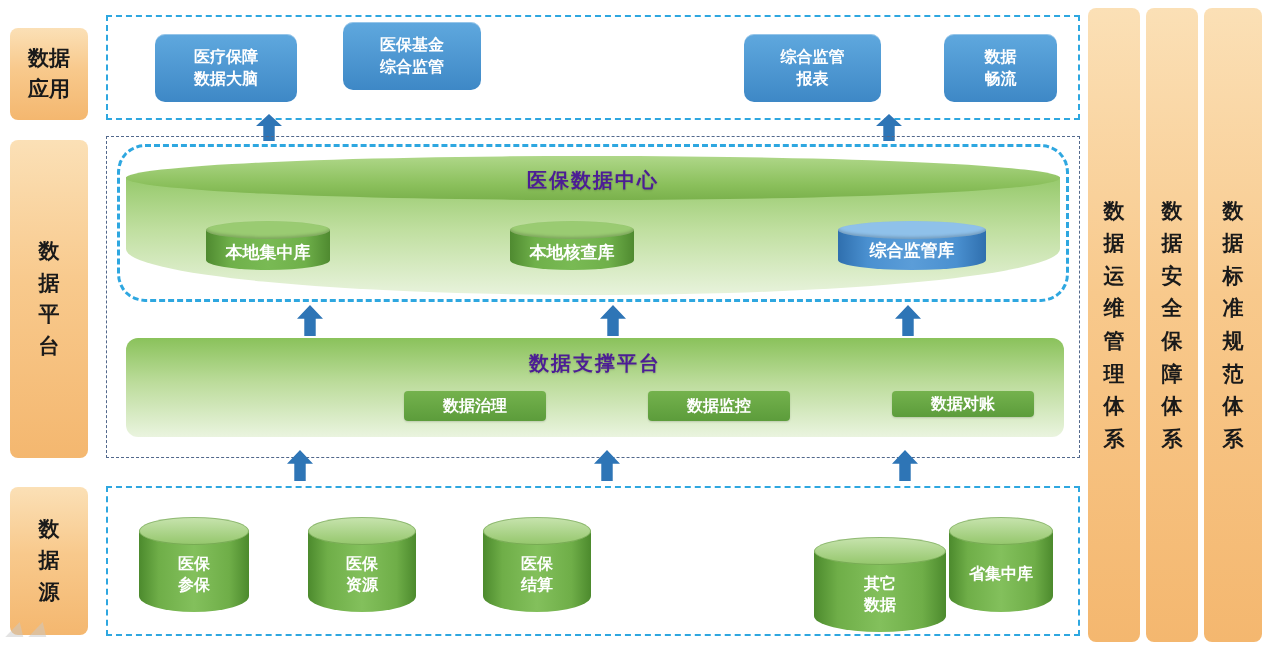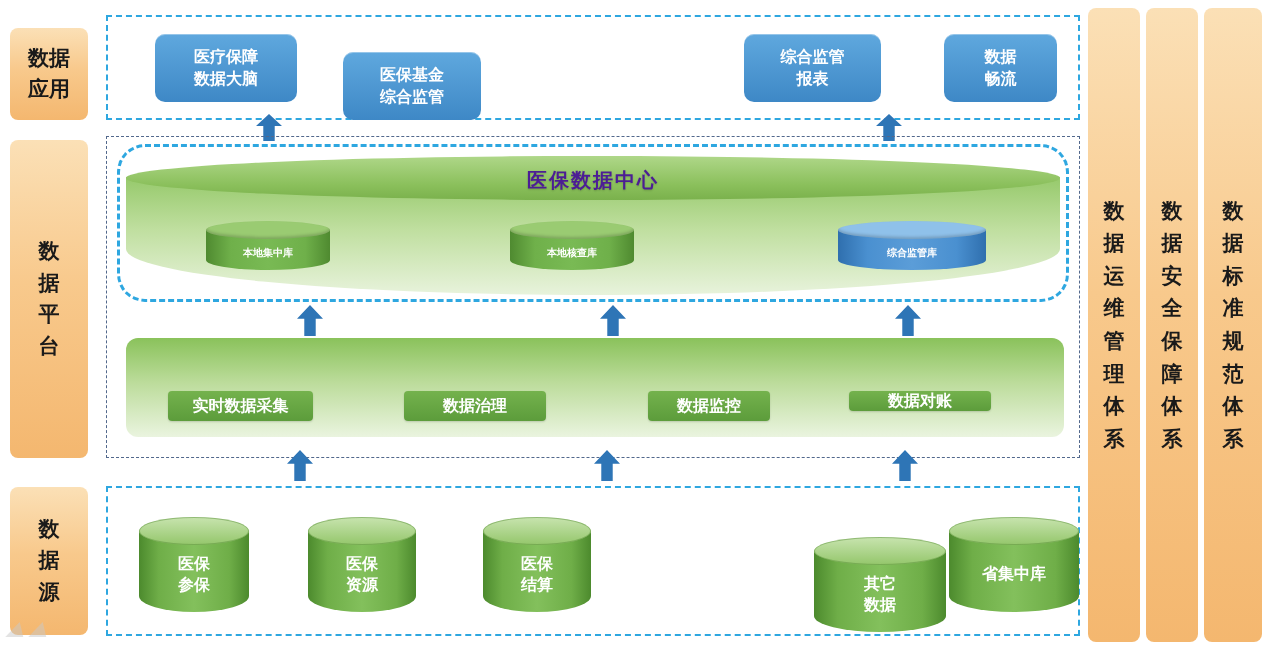--- a/index.html
+++ b/index.html
@@ -56,21 +56,21 @@
     font-size:20px; letter-spacing:2px; text-shadow:0 1px 2px rgba(0,0,0,.18);
   }
 
   
   .cyl {
     position:absolute; display:flex; align-items:center; justify-content:center;
     text-align:center; color:#fff; font-weight:bold; white-space:pre-line; line-height:1.3;
   }
   .cyl::before { content:""; position:absolute; left:0; right:0; border-radius:50%; }
 
-  .cyl.small { font-size:10px; border-radius:0 0 50% 50% / 0 0 10px 10px; padding-top:4px; }
+  .cyl.small { font-size:17px; border-radius:0 0 50% 50% / 0 0 10px 10px; padding-top:4px; }
   .cyl.small::before { height:18px; top:-9px; }
   .cyl.small.green { background:linear-gradient(90deg,#4F8A30 0%,#6FB04A 20%,#79BA54 50%,#6FB04A 80%,#4F8A30 100%); }
   .cyl.small.green::before { background:#9ACB72; box-shadow:inset 0 -2px 3px rgba(0,0,0,.18); }
   .cyl.small.blue { background:linear-gradient(90deg,#2F6FAE 0%,#4A90D0 20%,#5B9DD8 50%,#4A90D0 80%,#2F6FAE 100%); }
   .cyl.small.blue::before { background:#8FC1EA; box-shadow:inset 0 -2px 3px rgba(0,0,0,.18); }
 
   .cyl.large {
     font-size:16px; border-radius:0 0 50% 50% / 0 0 16px 16px; padding-top:6px;
     background:linear-gradient(90deg,#4C8A2D 0%,#6FAE48 18%,#83C05C 50%,#6FAE48 82%,#4C8A2D 100%);
   }
@@ -111,67 +111,67 @@
 平
 台</div>
   <div class="side-label" style="left:10px;top:487px;width:78px;height:148px;">数
 据
 源</div>
 
   <div class="dashed-box" style="left:106px;top:15px;width:974px;height:105px;"></div>
 
   <div class="app-box" style="left:155px;top:34px;width:142px;height:68px;">医疗保障
 数据大脑</div>
-  <div class="app-box" style="left:343px;top:52px;width:138px;height:68px;">医保基金
+  <div class="app-box" style="left:343px;top:22px;width:138px;height:68px;">医保基金
 综合监管</div>
   <div class="app-box" style="left:744px;top:34px;width:137px;height:68px;">综合监管
 报表</div>
   <div class="app-box" style="left:944px;top:34px;width:113px;height:68px;">数据
 畅流</div>
 
   <div class="arrow-up" style="left:256px;top:114px;width:26px;height:27px;"></div>
   <div class="arrow-up" style="left:876px;top:114px;width:26px;height:27px;"></div>
 
   <div class="dashdot-box" style="left:106px;top:136px;width:974px;height:322px;"></div>
 
   <div class="dc-dashed" style="left:117px;top:144px;width:952px;height:158px;"></div>
   <div class="dc-body" style="left:126px;top:177px;width:934px;height:118px;"></div>
   <div class="dc-top" style="left:126px;top:156px;width:934px;height:44px;"></div>
   <div class="dc-title" style="left:126px;top:167px;width:934px;">医保数据中心</div>
 
   <div class="cyl small green" style="left:206px;top:230px;width:124px;height:40px;">本地集中库</div>
   <div class="cyl small green" style="left:510px;top:230px;width:124px;height:40px;">本地核查库</div>
-  <div class="cyl small blue" style="left:838px;top:230px;width:148px;height:40px;">综合监管库</div>
+  <div class="cyl small blue" style="left:838px;top:230px;width:148px;height:40px;font-family:Liberation Mono, monospace;">综合监管库</div>
 
   <div class="arrow-up" style="left:297px;top:305px;width:26px;height:31px;"></div>
   <div class="arrow-up" style="left:600px;top:305px;width:26px;height:31px;"></div>
   <div class="arrow-up" style="left:895px;top:305px;width:26px;height:31px;"></div>
 
   <div class="sp-panel" style="left:126px;top:338px;width:938px;height:99px;"></div>
-
-  <div class="sp-btn" style="left:168px;top:391px;width:145px;height:30px;">实时数据采集</div>
+  <div class="sp-title" style="left:126px;top:350px;width:938px;">数据支撑平台</div>
+
   <div class="sp-btn" style="left:404px;top:391px;width:142px;height:30px;">数据治理</div>
-  <div class="sp-btn" style="left:648px;top:391px;width:122px;height:30px;">数据监控</div>
-  <div class="sp-btn" style="left:849px;top:391px;width:142px;height:20px;">数据对账</div>
+  <div class="sp-btn" style="left:648px;top:391px;width:142px;height:30px;">数据监控</div>
+  <div class="sp-btn" style="left:892px;top:391px;width:142px;height:26px;">数据对账</div>
 
   <div class="arrow-up" style="left:287px;top:450px;width:26px;height:31px;"></div>
   <div class="arrow-up" style="left:594px;top:450px;width:26px;height:31px;"></div>
   <div class="arrow-up" style="left:892px;top:450px;width:26px;height:31px;"></div>
 
   <div class="dashed-box" style="left:106px;top:486px;width:974px;height:150px;"></div>
 
   <div class="cyl large" style="left:139px;top:531px;width:110px;height:81px;">医保
 参保</div>
   <div class="cyl large" style="left:308px;top:531px;width:108px;height:81px;">医保
 资源</div>
   <div class="cyl large" style="left:483px;top:531px;width:108px;height:81px;">医保
 结算</div>
   <div class="cyl large" style="left:814px;top:551px;width:132px;height:81px;">其它
 数据</div>
-  <div class="cyl large" style="left:949px;top:531px;width:130px;height:81px;">省集中库</div>
+  <div class="cyl large" style="left:949px;top:531px;width:104px;height:81px;">省集中库</div>
 
   <div class="pillar" style="left:1088px;top:8px;width:52px;height:634px;">数
 据
 运
 维
 管
 理
 体
 系</div>
   <div class="pillar" style="left:1146px;top:8px;width:52px;height:634px;">数

